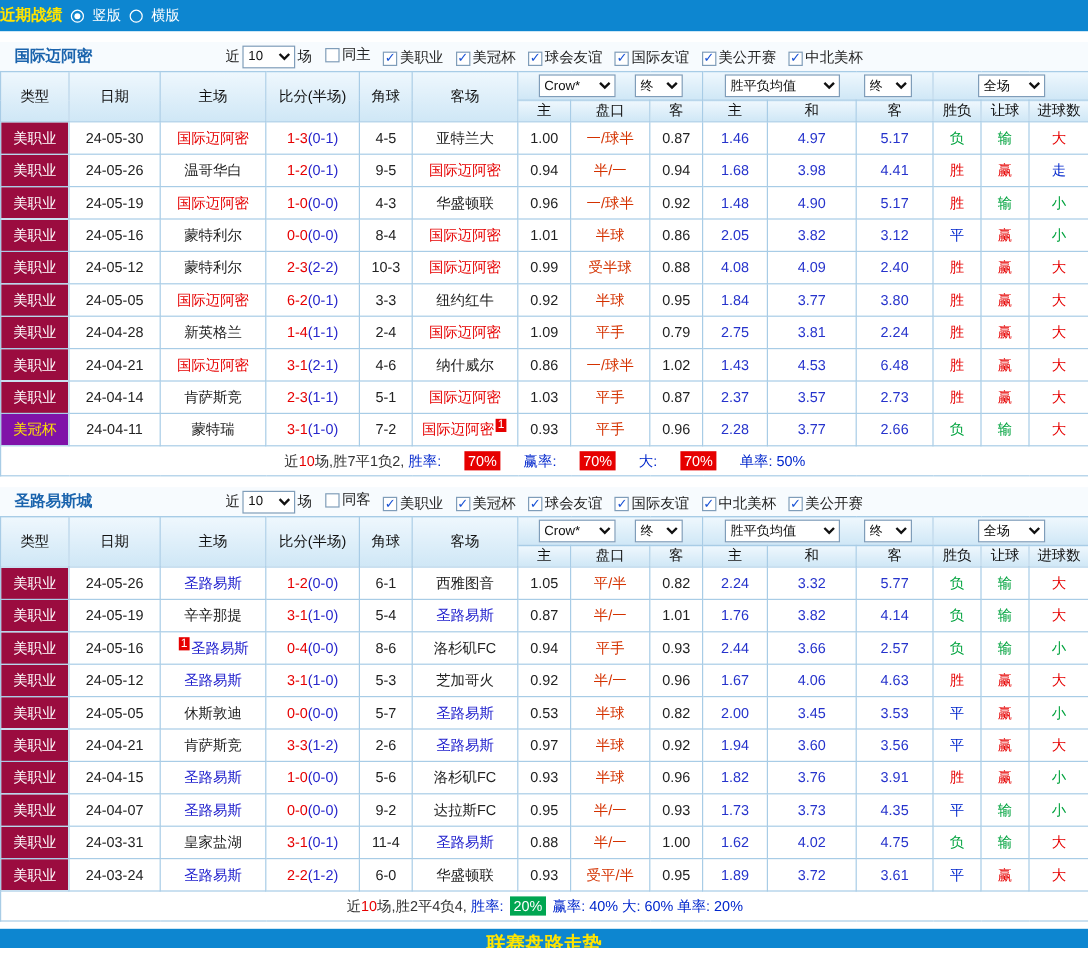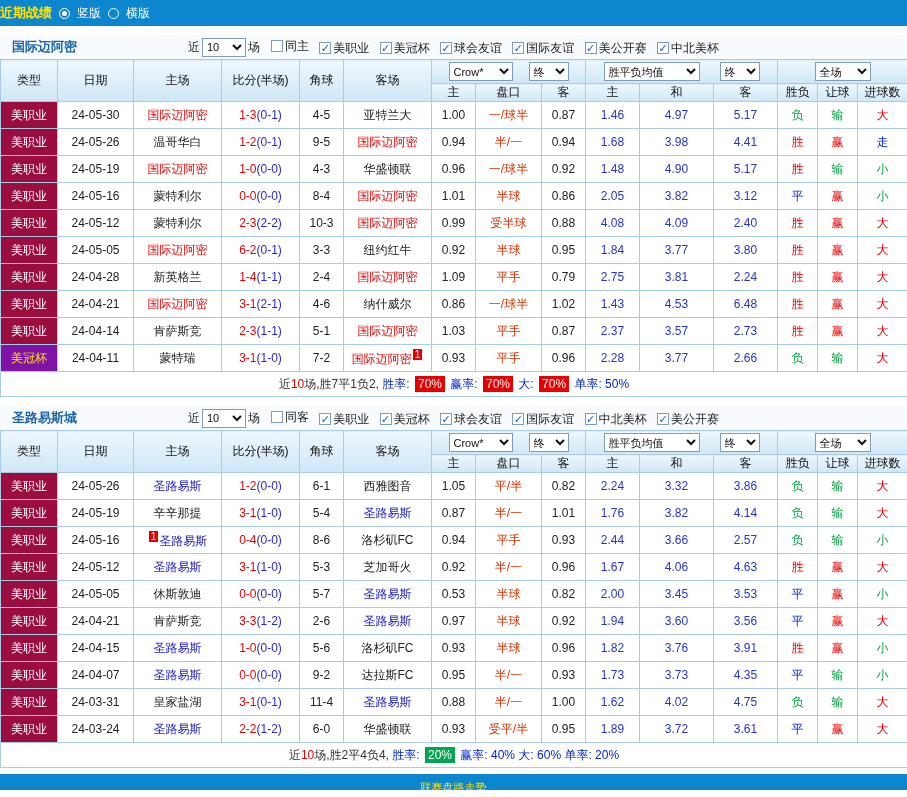--- a/index.html
+++ b/index.html
@@ -61,25 +61,25 @@
   td.hc{color:var(--handicap)}
   td.eu{color:var(--odds-blue)}
   .c-win{color:var(--win-red)}
   .c-draw{color:var(--draw-blue)}
   .c-lose{color:var(--lose-green)}
   .badge1{display:inline-block;background:var(--badge-red-bg);color:#fff;font-size:10px;line-height:11px;padding:0 2px;vertical-align:super;margin:0 1px}
   tfoot td{height:25px;background:#fff;color:#333}
   .sum-red{color:var(--team-red)}
   .sum-label{color:var(--draw-blue)}
   .plainpct{color:var(--draw-blue)}
-  .badge-red{background:var(--badge-red-bg);color:#fff;padding:1px 3px;margin:0 2px}
+  .badge-red{background:var(--badge-red-bg);color:#fff;padding:1px 3px;margin:0 16px}
   .badge-green{background:var(--badge-green-bg);color:#fff;padding:1px 3px;margin:0 2px}
 
   .footer-bar{height:16px;background:var(--bar-bg);overflow:hidden;text-align:center;margin-top:6px}
-  .footer-bar span{color:#ffe400;font-weight:normal;font-size:11px;line-height:27px}
+  .footer-bar span{color:#ffe400;font-weight:bold;font-size:16px;line-height:27px}
 </style>
 </head>
 <body>
 
 <div class="topbar">
   <span class="topbar-title">近期战绩</span>
   <span class="radio sel"></span>
   <span class="radio-label">竖版</span>
   <span class="radio"></span>
   <span class="radio-label">横版</span>
@@ -467,21 +467,21 @@
     <td>24-05-26</td>
     <td><span class="hteam t-blue">圣路易斯</span></td>
     <td><span class="score-f">1-2</span><span class="score-h">(0-0)</span></td>
     <td>6-1</td>
     <td><span class="ateam">西雅图音</span></td>
     <td>1.05</td>
     <td class="hc">平/半</td>
     <td>0.82</td>
     <td class="eu">2.24</td>
     <td class="eu">3.32</td>
-    <td class="eu">3.86</td>
+    <td class="eu">5.77</td>
     <td class="res-result c-lose">负</td>
     <td class="res-cover c-lose">输</td>
     <td class="res-goals c-win">大</td>
   </tr>
 
   <tr>
     <td class="type">美职业</td>
     <td>24-05-19</td>
     <td><span class="hteam">辛辛那提</span></td>
     <td><span class="score-f">3-1</span><span class="score-h">(1-0)</span></td>

